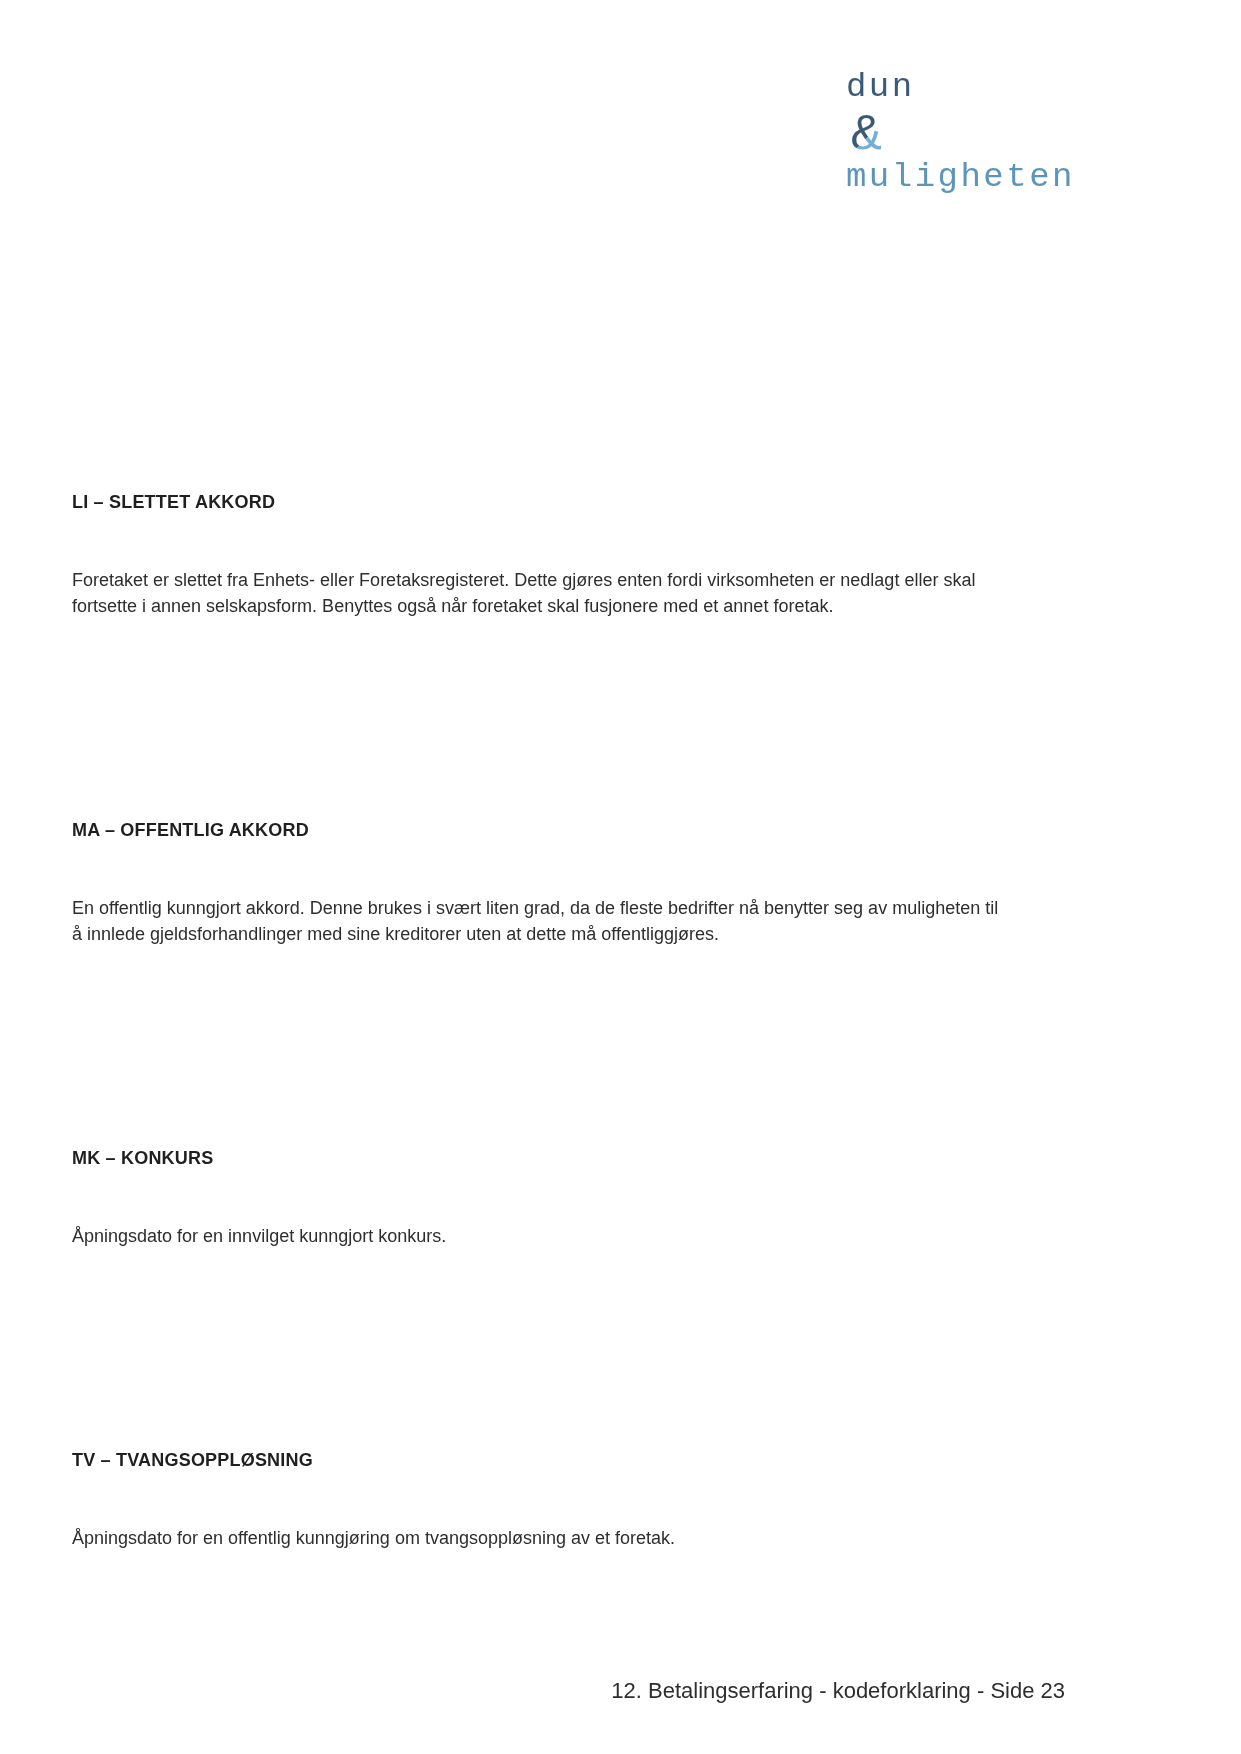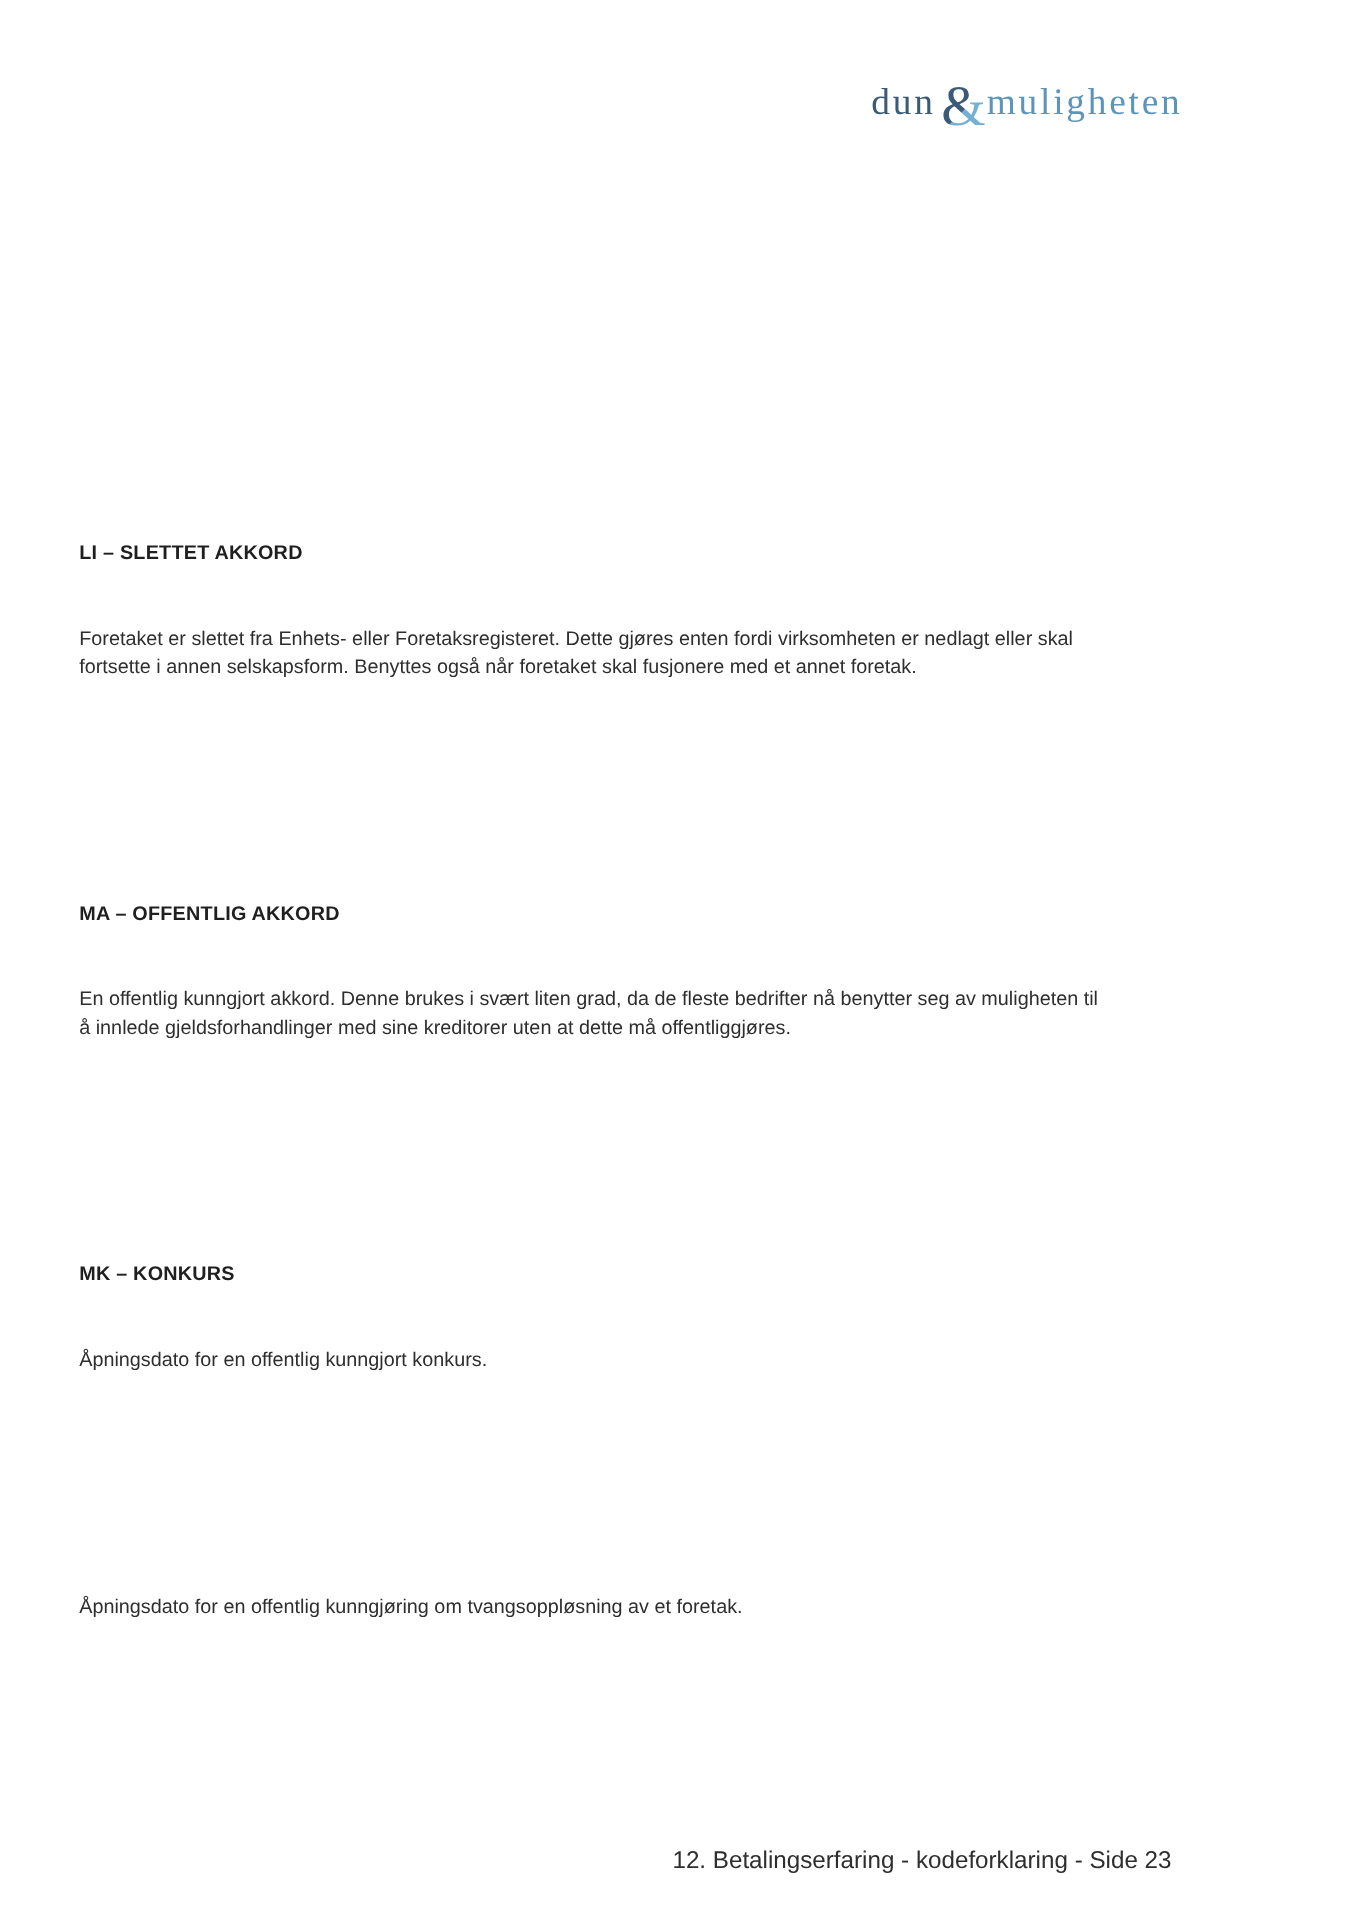--- a/index.html
+++ b/index.html
@@ -16,24 +16,25 @@
     color: #2d2d2d;
     overflow: hidden;
   }
 
   
   .logo {
     position: absolute;
     top: 68px;
     right: 166px;
     display: flex;
-    align-items: center;
-    font-family: Liberation Serif, serif;
+    align-items: flex-start;
+    font-family: Liberation Mono, monospace;
     font-weight: 400;
     user-select: none;
+    flex-direction: column;
   }
   .logo .word {
     font-size: 34px;
     letter-spacing: 2.5px;
   }
   .logo .word-dun   { color: #3b5a77; }
   .logo .word-brad  { color: #5d95ba; }
   .logo .amp {
     font-size: 52px;
     line-height: 1;
@@ -103,24 +104,25 @@
     </section>
 
     <section class="block">
       <h2>MA – OFFENTLIG AKKORD</h2>
       <p>En offentlig kunngjort akkord. Denne brukes i svært liten grad, da de fleste bedrifter nå benytter seg av muligheten til
 å innlede gjeldsforhandlinger med sine kreditorer uten at dette må offentliggjøres.</p>
     </section>
 
     <section class="block">
       <h2>MK – KONKURS</h2>
-      <p>Åpningsdato for en offentlig kunngjort konkurs.</p>
+      <p>Åpningsdato for en innvilget kunngjort konkurs.</p>
     </section>
 
     <section class="block">
+      <h2>TV – TVANGSOPPLØSNING</h2>
       <p>Åpningsdato for en offentlig kunngjøring om tvangsoppløsning av et foretak.</p>
     </section>
 
     
 
   </main>
 
   <div class="footer">
     <span>12. Betalingserfaring - kodeforklaring - Side 23</span>
   </div>

